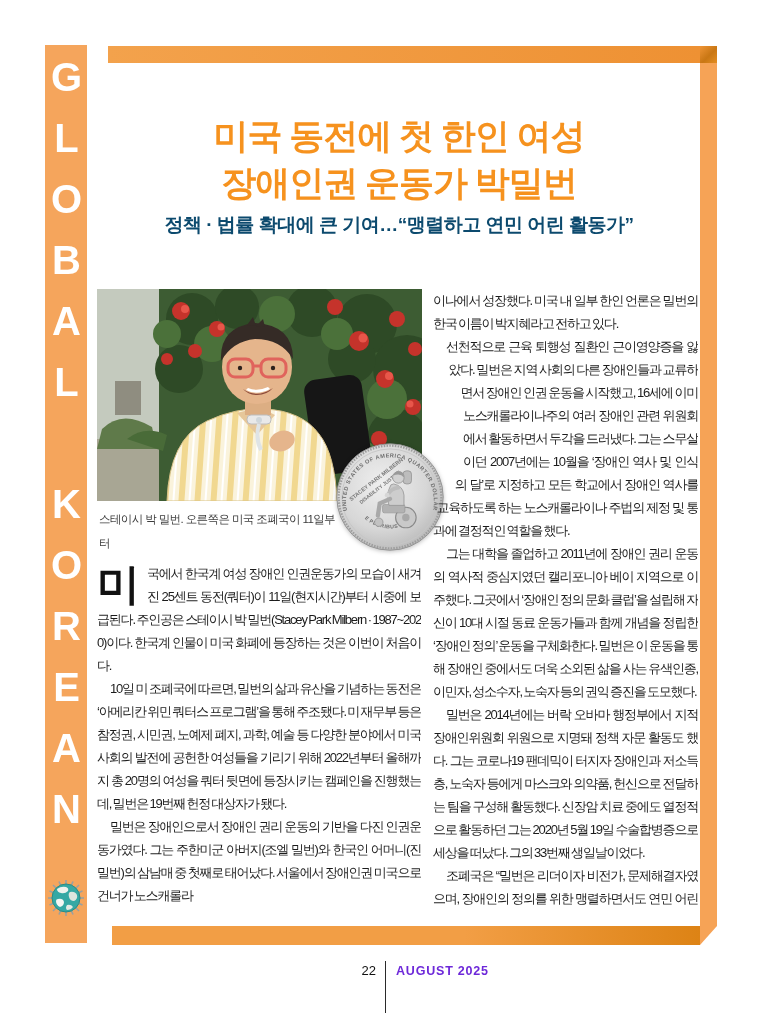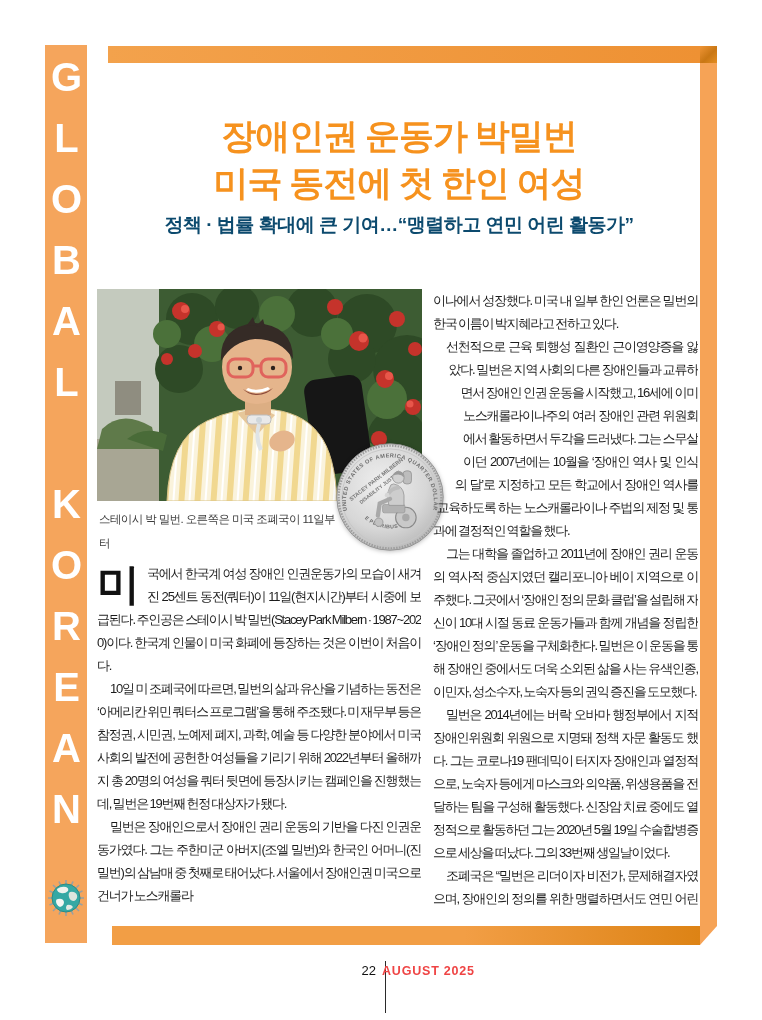--- a/index.html
+++ b/index.html
@@ -51,22 +51,22 @@
   .col-right{left:433px;top:289px;width:265px;height:618px;}
   .dropcap{float:left;font-size:43px;line-height:40px;font-weight:bold;
     padding:2px 7px 0 0;letter-spacing:0;color:#111;}
   .coin-spacer{float:left;width:30px;height:140px;margin-top:146px;
     shape-outside:ellipse(72px 78px at -44px 50%);shape-margin:4px;}
   
   .footer{position:absolute;left:0;top:0;width:762px;height:1020px;pointer-events:none;}
   .footer .pageno{position:absolute;left:338px;top:963px;width:38px;text-align:right;
     font-size:13px;font-weight:normal;color:#111;}
   .footer .rule{position:absolute;left:385px;top:961px;width:1px;height:52px;background:#2a2a2a;}
-  .footer .issue{position:absolute;left:382px;top:964px;font-size:12.5px;font-weight:bold;
-    color:#ef4444;letter-spacing:0.8px;}
+  .footer .issue{position:absolute;left:396px;top:964px;font-size:12.5px;font-weight:bold;
+    color:#6d28d9;letter-spacing:0.8px;}
 </style>
 </head>
 <body>
 
 <div class="bar-top"></div>
 <div class="corner-tr"></div>
 <div class="bar-right"></div>
 <div class="bar-bottom"></div>
 <div class="fold-br"></div>
 
@@ -95,22 +95,22 @@
       <circle cx="19" cy="19" r="14" fill="#35a8a4" stroke="#2b8a86" stroke-width="1"></circle>
       <path d="M10 10 Q14 7 19 8 Q22 9 21 12 Q18 15 14 14 Q10 13 10 10Z" fill="#eef2ee"></path>
       <path d="M23 13 Q28 12 30 16 Q31 20 27 22 Q23 22 22 18 Q21 14 23 13Z" fill="#dfe6df"></path>
       <path d="M11 20 Q16 19 17 23 Q17 27 13 28 Q9 26 9 22 Q9 20 11 20Z" fill="#f4f6f3"></path>
       <path d="M20 26 Q24 25 26 28 Q24 31 20 31 Q18 29 20 26Z" fill="#e4e9e3"></path>
     </svg>
   </div>
 </div>
 
 <div class="title">
+  <div>미국 동전에 첫 한인 여성</div>
   <div>장애인권 운동가 박밀번</div>
-  <div>미국 동전에 첫 한인 여성</div>
 </div>
 <div class="subtitle">정책 · 법률 확대에 큰 기여…“맹렬하고 연민 어린 활동가”</div>
 
 <div class="photo">
   <svg width="325" height="212" viewBox="0 0 325 212">
     <defs>
       <pattern id="shirt" width="16" height="16" patternUnits="userSpaceOnUse" patternTransform="rotate(4)">
         <rect width="16" height="16" fill="#faf3dc"></rect>
         <rect x="0" width="6" height="16" fill="#f1d890"></rect>
         <rect x="10" width="2" height="16" fill="#ffffff"></rect>
@@ -242,21 +242,21 @@
   <p><span class="dropcap">미</span><span>국에서 한국계 여성 장애인 인권운동가의 모습이 새겨진 25센트 동전(쿼터)이 11일(현지시간)부터 시중에 보급된다. 주인공은 스테이시 박 밀번(Stacey Park Milbern · 1987~2020)이다. 한국계 인물이 미국 화폐에 등장하는 것은 이번이 처음이다.</span></p>
   <p class="indent">10일 미 조폐국에 따르면, 밀번의 삶과 유산을 기념하는 동전은 ‘아메리칸 위민 쿼터스 프로그램’을 통해 주조됐다. 미 재무부 등은 참정권, 시민권, 노예제 폐지, 과학, 예술 등 다양한 분야에서 미국 사회의 발전에 공헌한 여성들을 기리기 위해 2022년부터 올해까지 총 20명의 여성을 쿼터 뒷면에 등장시키는 캠페인을 진행했는데, 밀번은 19번째 헌정 대상자가 됐다.</p>
   <p class="indent">밀번은 장애인으로서 장애인 권리 운동의 기반을 다진 인권운동가였다. 그는 주한미군 아버지(조엘 밀번)와 한국인 어머니(진 밀번)의 삼남매 중 첫째로 태어났다. 서울에서 장애인권 미국으로 건너가 노스캐롤라</p>
 </div>
 
 <div class="col col-right">
   <div class="coin-spacer"></div>
   <p>이나에서 성장했다. 미국 내 일부 한인 언론은 밀번의 한국 이름이 박지혜라고 전하고 있다.</p>
   <p class="indent">선천적으로 근육 퇴행성 질환인 근이영양증을 앓았다. 밀번은 지역 사회의 다른 장애인들과 교류하면서 장애인 인권 운동을 시작했고, 16세에 이미 노스캐롤라이나주의 여러 장애인 관련 위원회에서 활동하면서 두각을 드러냈다. 그는 스무살이던 2007년에는 10월을 ‘장애인 역사 및 인식의 달’로 지정하고 모든 학교에서 장애인 역사를 교육하도록 하는 노스캐롤라이나 주법의 제정 및 통과에 결정적인 역할을 했다.</p>
   <p class="indent">그는 대학을 졸업하고 2011년에 장애인 권리 운동의 역사적 중심지였던 캘리포니아 베이 지역으로 이주했다. 그곳에서 ‘장애인 정의 문화 클럽’을 설립해 자신이 10대 시절 동료 운동가들과 함께 개념을 정립한 ‘장애인 정의’ 운동을 구체화한다. 밀번은 이 운동을 통해 장애인 중에서도 더욱 소외된 삶을 사는 유색인종, 이민자, 성소수자, 노숙자 등의 권익 증진을 도모했다.</p>
-  <p class="indent">밀번은 2014년에는 버락 오바마 행정부에서 지적장애인위원회 위원으로 지명돼 정책 자문 활동도 했다. 그는 코로나19 팬데믹이 터지자 장애인과 열정적으로, 노숙자 등에게 마스크와 의약품, 위생용품을 전달하는 팀을 구성해 활동했다. 신장암 치료 중에도 열정적으로 활동하던 그는 2020년 5월 19일 수술합병증으로 세상을 떠났다. 그의 33번째 생일날이었다.</p>
+  <p class="indent">밀번은 2014년에는 버락 오바마 행정부에서 지적장애인위원회 위원으로 지명돼 정책 자문 활동도 했다. 그는 코로나19 팬데믹이 터지자 장애인과 저소득층, 노숙자 등에게 마스크와 의약품, 헌신으로 전달하는 팀을 구성해 활동했다. 신장암 치료 중에도 열정적으로 활동하던 그는 2020년 5월 19일 수술합병증으로 세상을 떠났다. 그의 33번째 생일날이었다.</p>
   <p class="indent"><span>조폐국은 “밀번은 리더이자 비전가, 문제해결자였으며, 장애인의 정의를 위한 맹렬하면서도 연민 어린 활동가였고, 젊음과 목적의식, 헌신으로 빛났다”고 평가했다.</span> </p>
 </div>
 
 <div class="footer">
   <div class="pageno">22</div>
   <div class="rule"></div>
   <div class="issue">AUGUST 2025</div>
 </div>
 
 </body></html>

